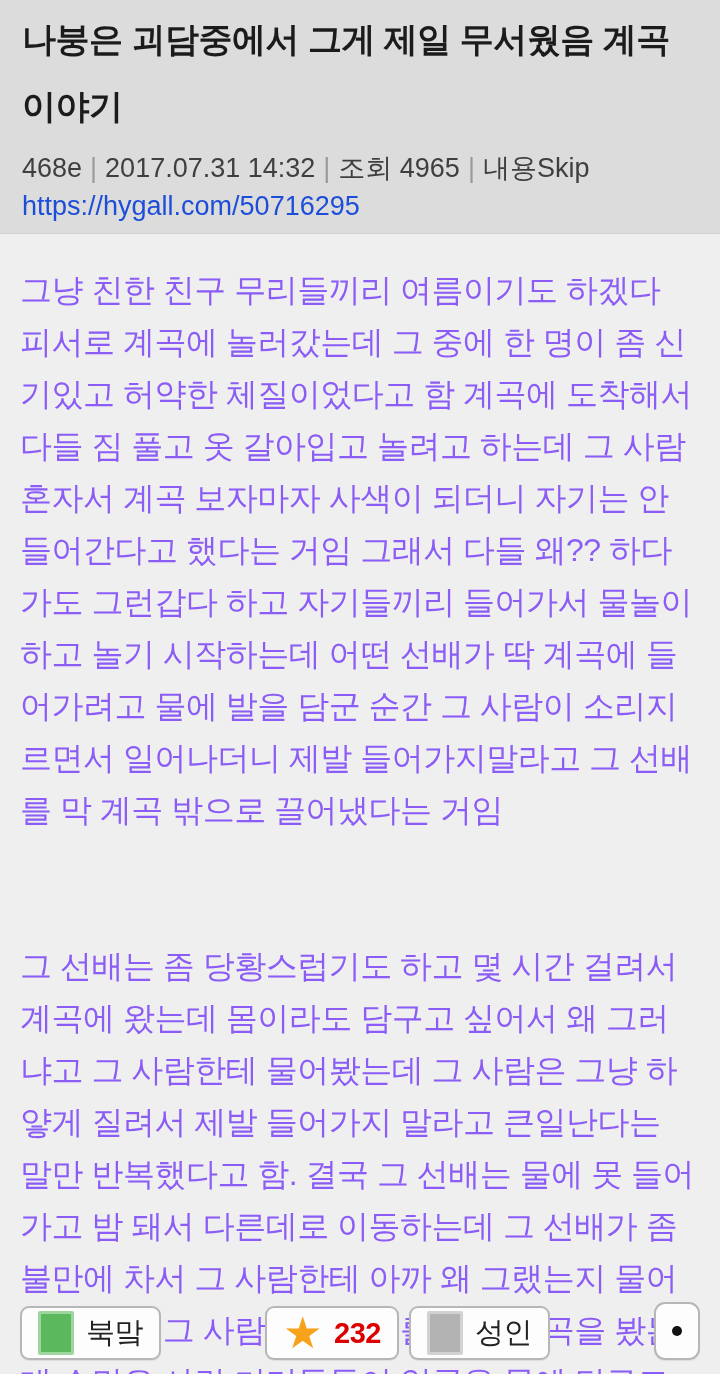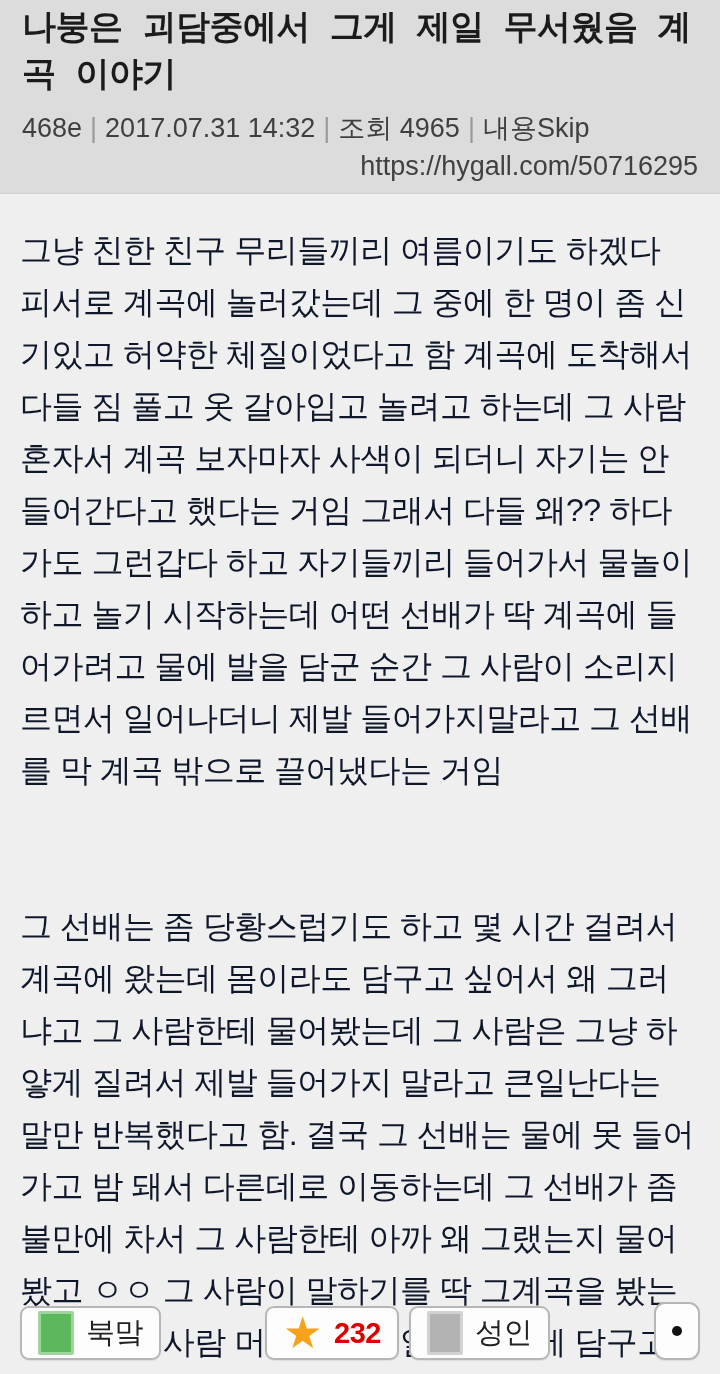--- a/index.html
+++ b/index.html
@@ -14,54 +14,52 @@
 
   
   header.post-header{
     background:#dcdcdc;
     padding:6px 22px 10px 22px;
     border-bottom:1px solid #d2d2d2;
   }
   .post-title{
     margin:0;
     font-size:34px;
-    line-height:47px;
+    line-height:67px;
     font-weight:bold;
     color:#1b1b1b;
     letter-spacing:-0.5px;
-    font-family:Liberation Mono, monospace;
   }
   .post-meta{
     margin-top:12px;
     font-size:27px;
     line-height:33px;
     color:#3f3f3f;
     white-space:nowrap;
   }
   .post-meta .sep{
     color:#9a9a9a;
     padding:0 8px;
   }
   .post-url{
     margin-top:4px;
     font-size:27px;
     line-height:34px;
-    color:#404040;
-    text-align:right;
+    color:#1d4ed8;
   }
 
   
   main.post-body{
     padding:30px 20px 0 20px;
   }
   main.post-body p{
     margin:0;
     font-size:32px;
     line-height:52px;
-    color:#0f172a;
+    color:#8b5cf6;
     letter-spacing:-0.5px;
     word-break:break-all;
   }
   main.post-body p + p{
     margin-top:104px;
   }
 
   
   footer.action-bar{
     position:absolute;

